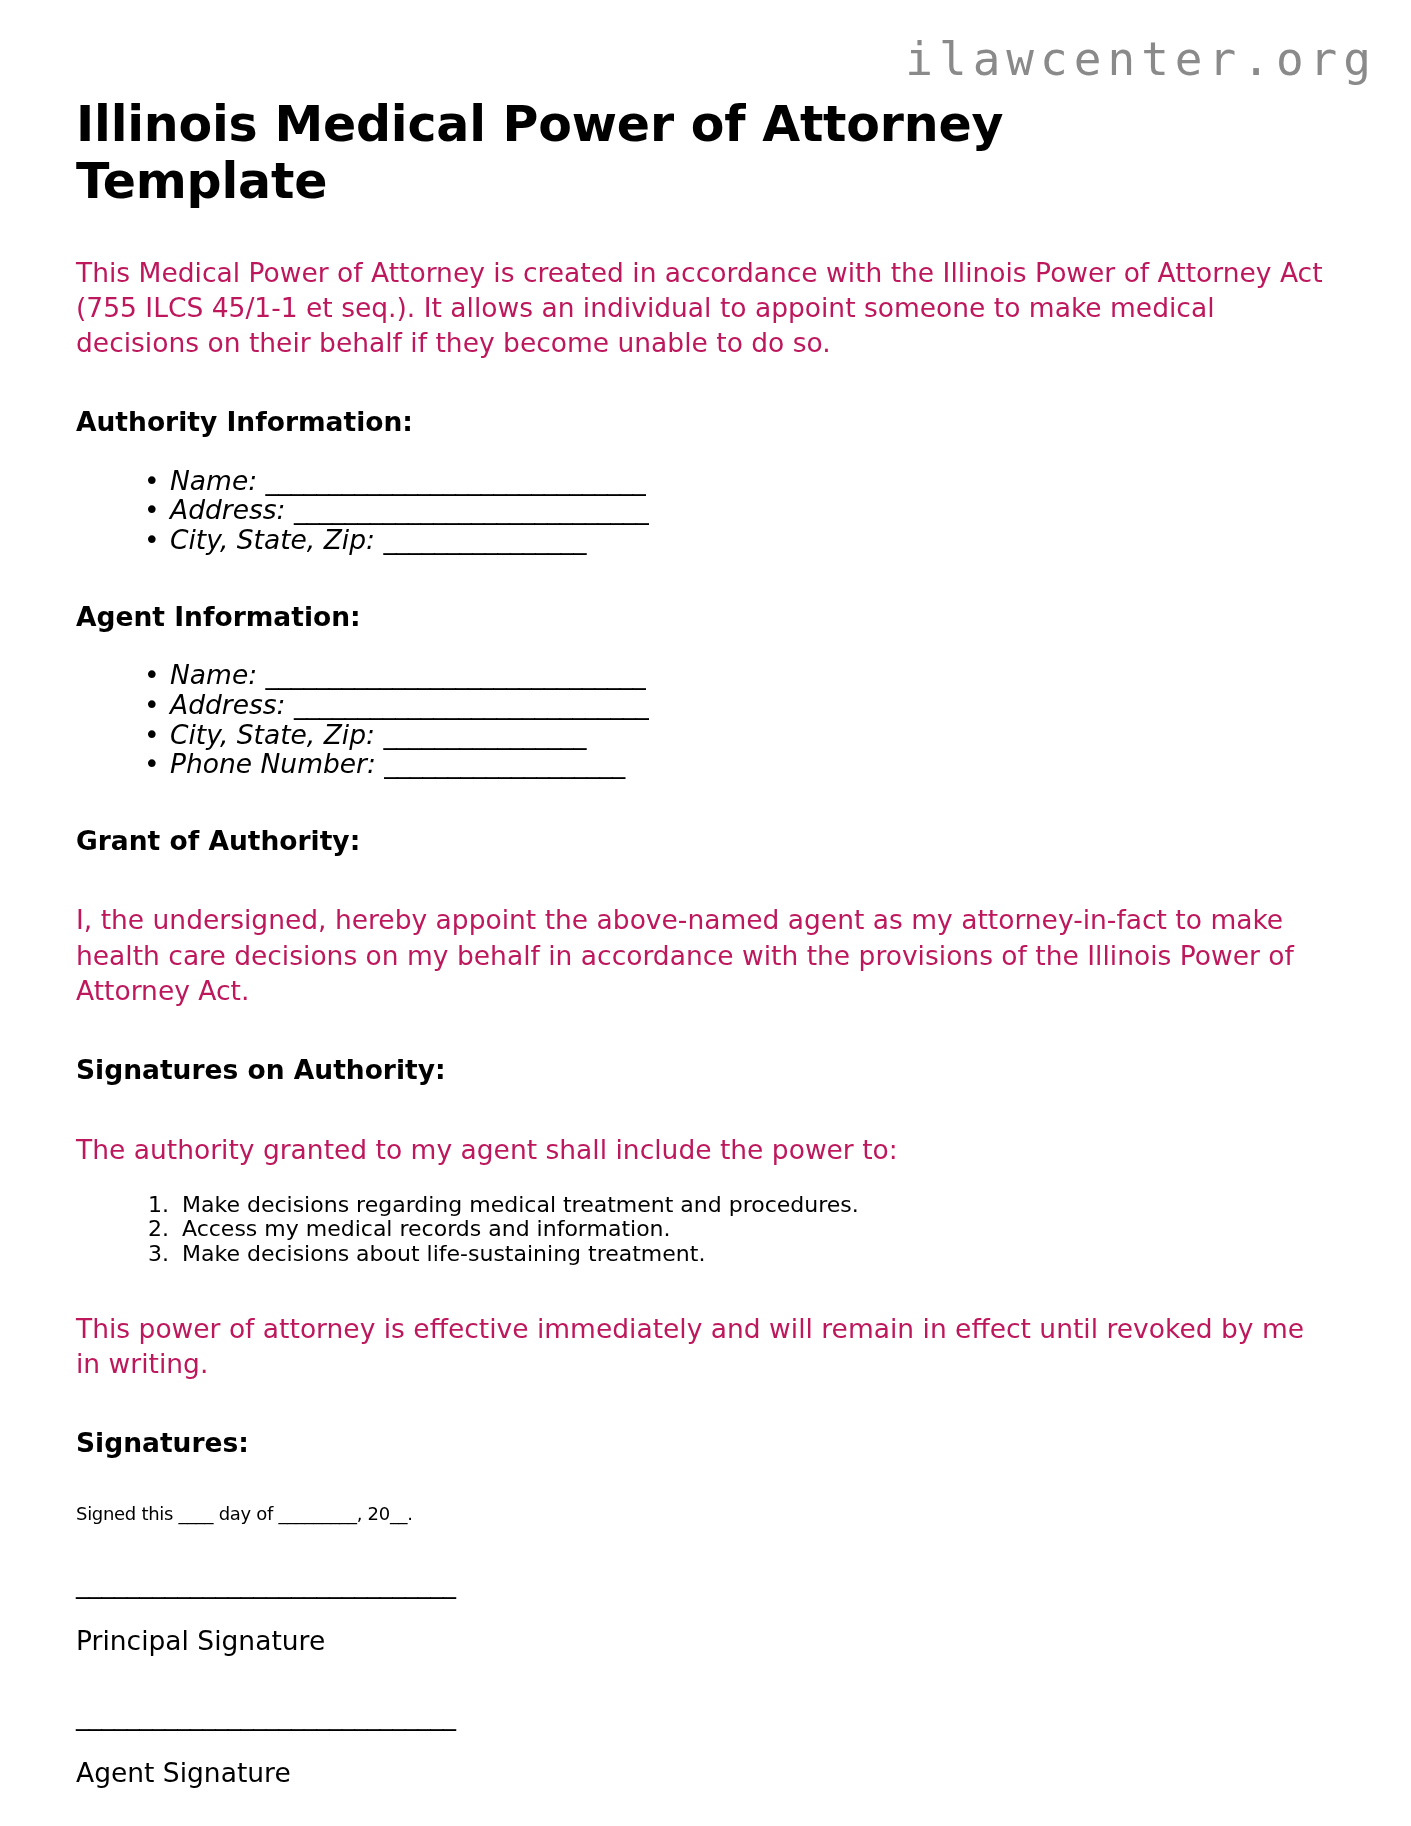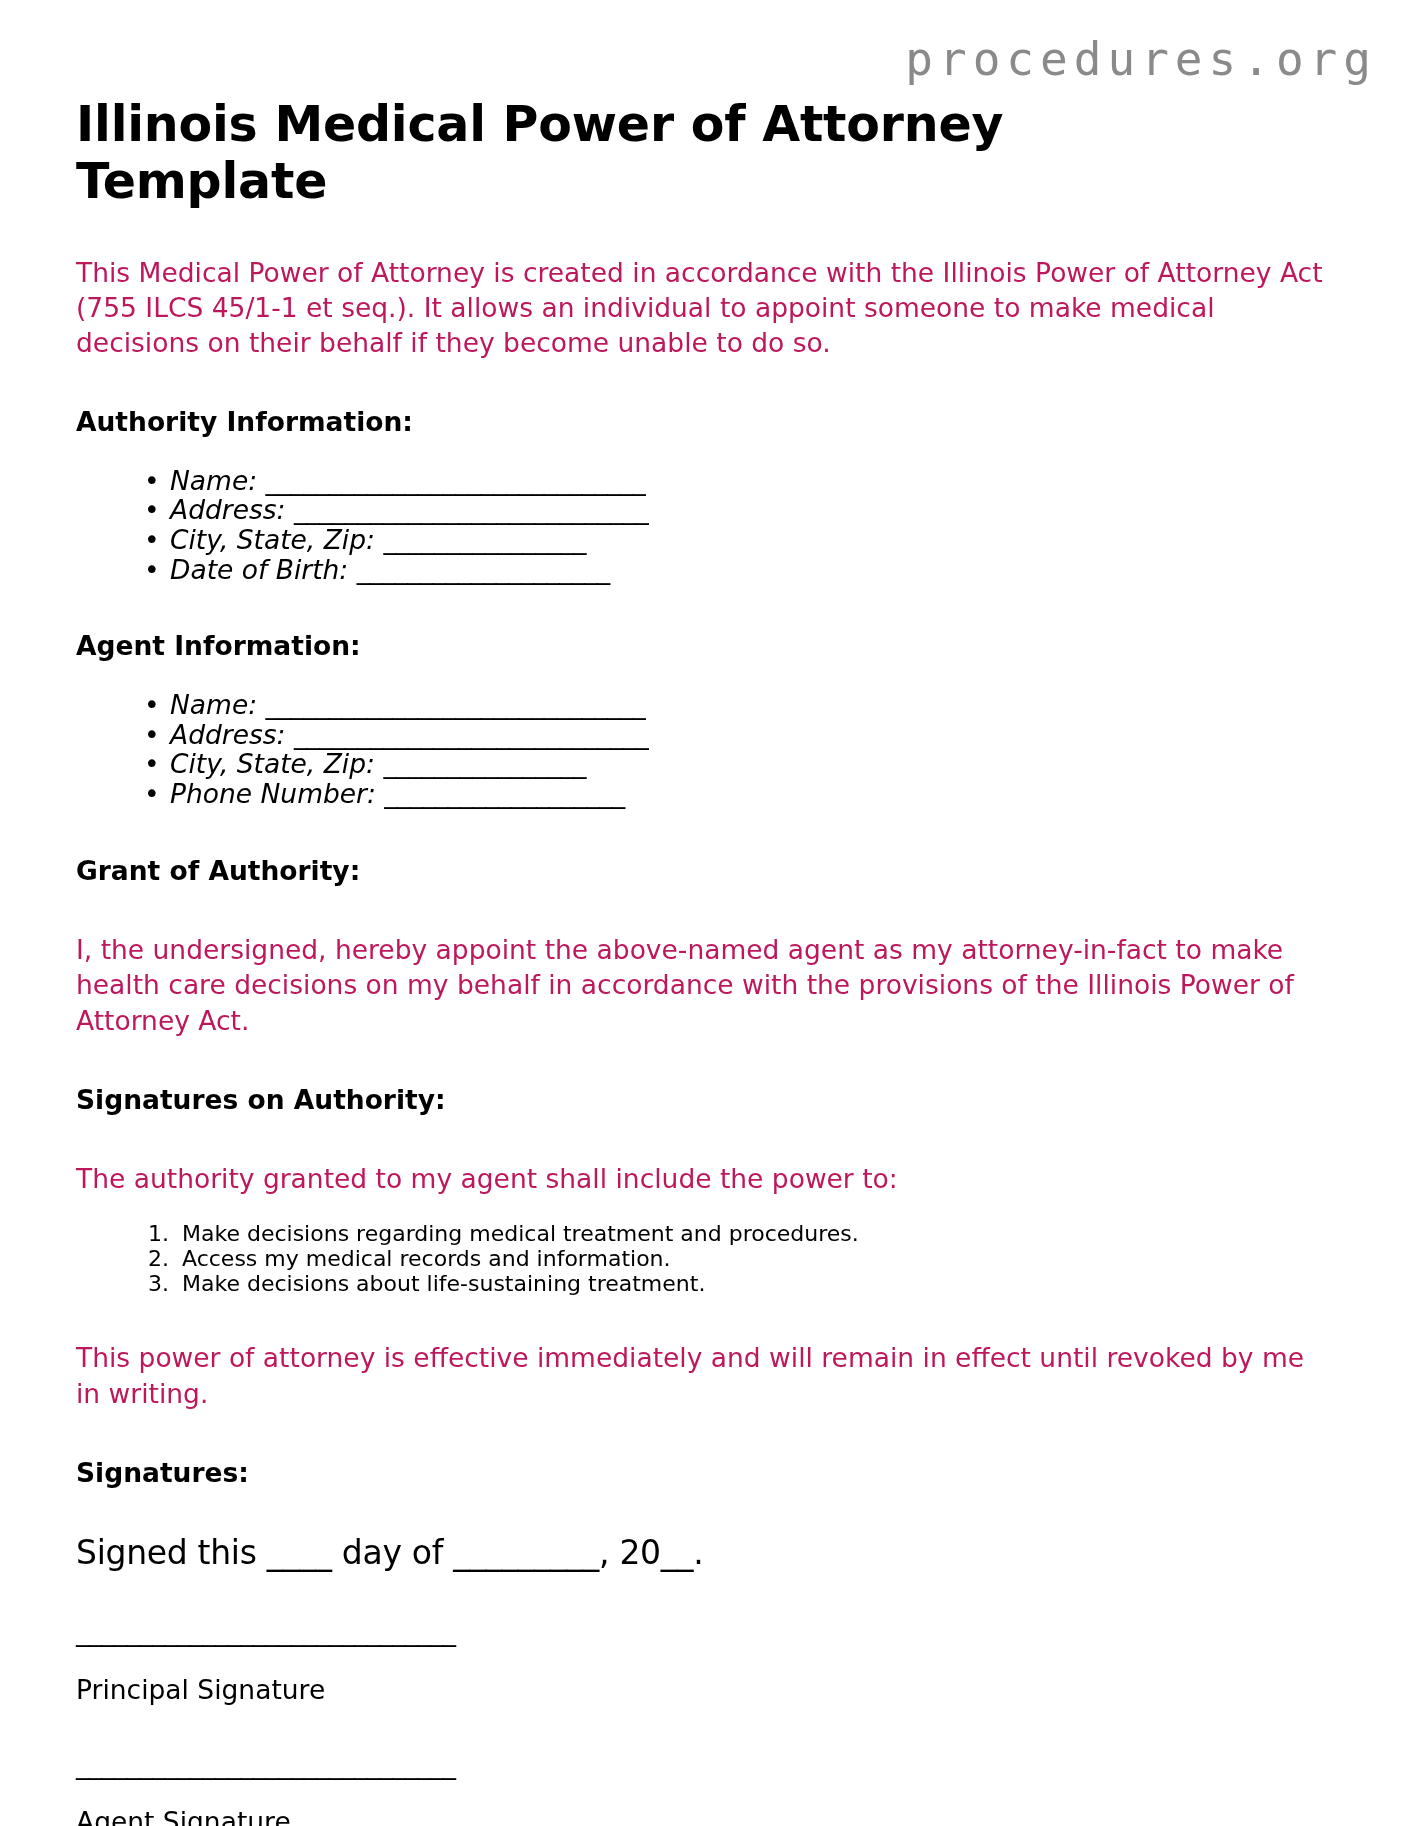--- a/index.html
+++ b/index.html
@@ -89,21 +89,21 @@
     list-style: decimal;
     font-size: 26.5px;
   }
   ol.num-list li {
     font-size: 22px;
     line-height: 1.12;
     padding-left: 6px;
     margin: 0;
   }
   p.sigline {
-    font-size: 33px;
+    font-size: 18px;
     line-height: 1.25;
     margin: 42px 0 9px 0;
     letter-spacing: -0.3px;
     white-space: nowrap;
   }
   p.siglabel {
     font-size: 26.5px;
     line-height: 1.25;
     margin: 26px 0 0 0;
   }
@@ -116,35 +116,34 @@
   }
   .blank {
     letter-spacing: -0.6px;
   }
 </style>
 </head>
 <body>
 
 <div class="page">
 
-  <div class="watermark">procedures.org</div>
+  <div class="watermark">ilawcenter.org</div>
 
   <div class="content">
 
     <h1 class="doc-title">Illinois Medical Power of Attorney Template</h1>
 
     <p class="para">This Medical Power of Attorney is created in accordance with the Illinois Power of Attorney Act (755 ILCS 45/1-1 et seq.). It allows an individual to appoint someone to make medical decisions on their behalf if they become unable to do so.</p>
 
     <h2 class="section">Authority Information:</h2>
 
     <ul class="blank-list">
       <li><span>Name:</span> <span class="blank">______________________________</span></li>
       <li><span>Address:</span> <span class="blank">____________________________</span></li>
       <li><span>City, State, Zip:</span> <span class="blank">________________</span></li>
-      <li><span>Date of Birth:</span> <span class="blank">____________________</span></li>
     </ul>
 
     <h2 class="section">Agent Information:</h2>
 
     <ul class="blank-list">
       <li><span>Name:</span> <span class="blank">______________________________</span></li>
       <li><span>Address:</span> <span class="blank">____________________________</span></li>
       <li><span>City, State, Zip:</span> <span class="blank">________________</span></li>
       <li><span>Phone Number:</span> <span class="blank">___________________</span></li>
     </ul>

